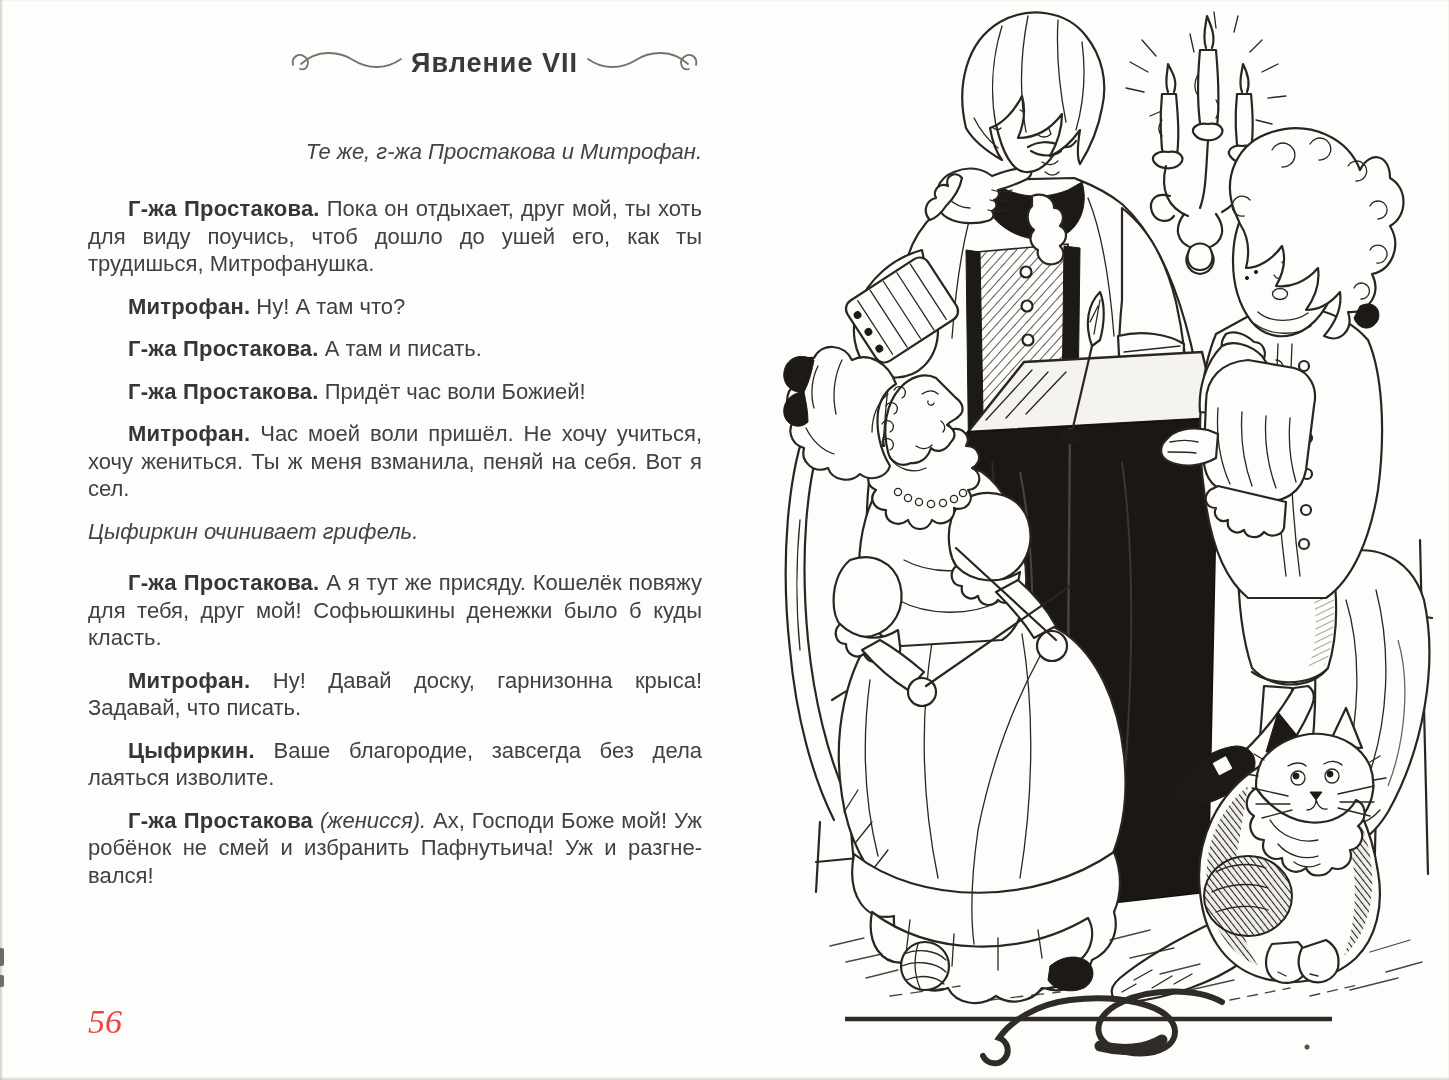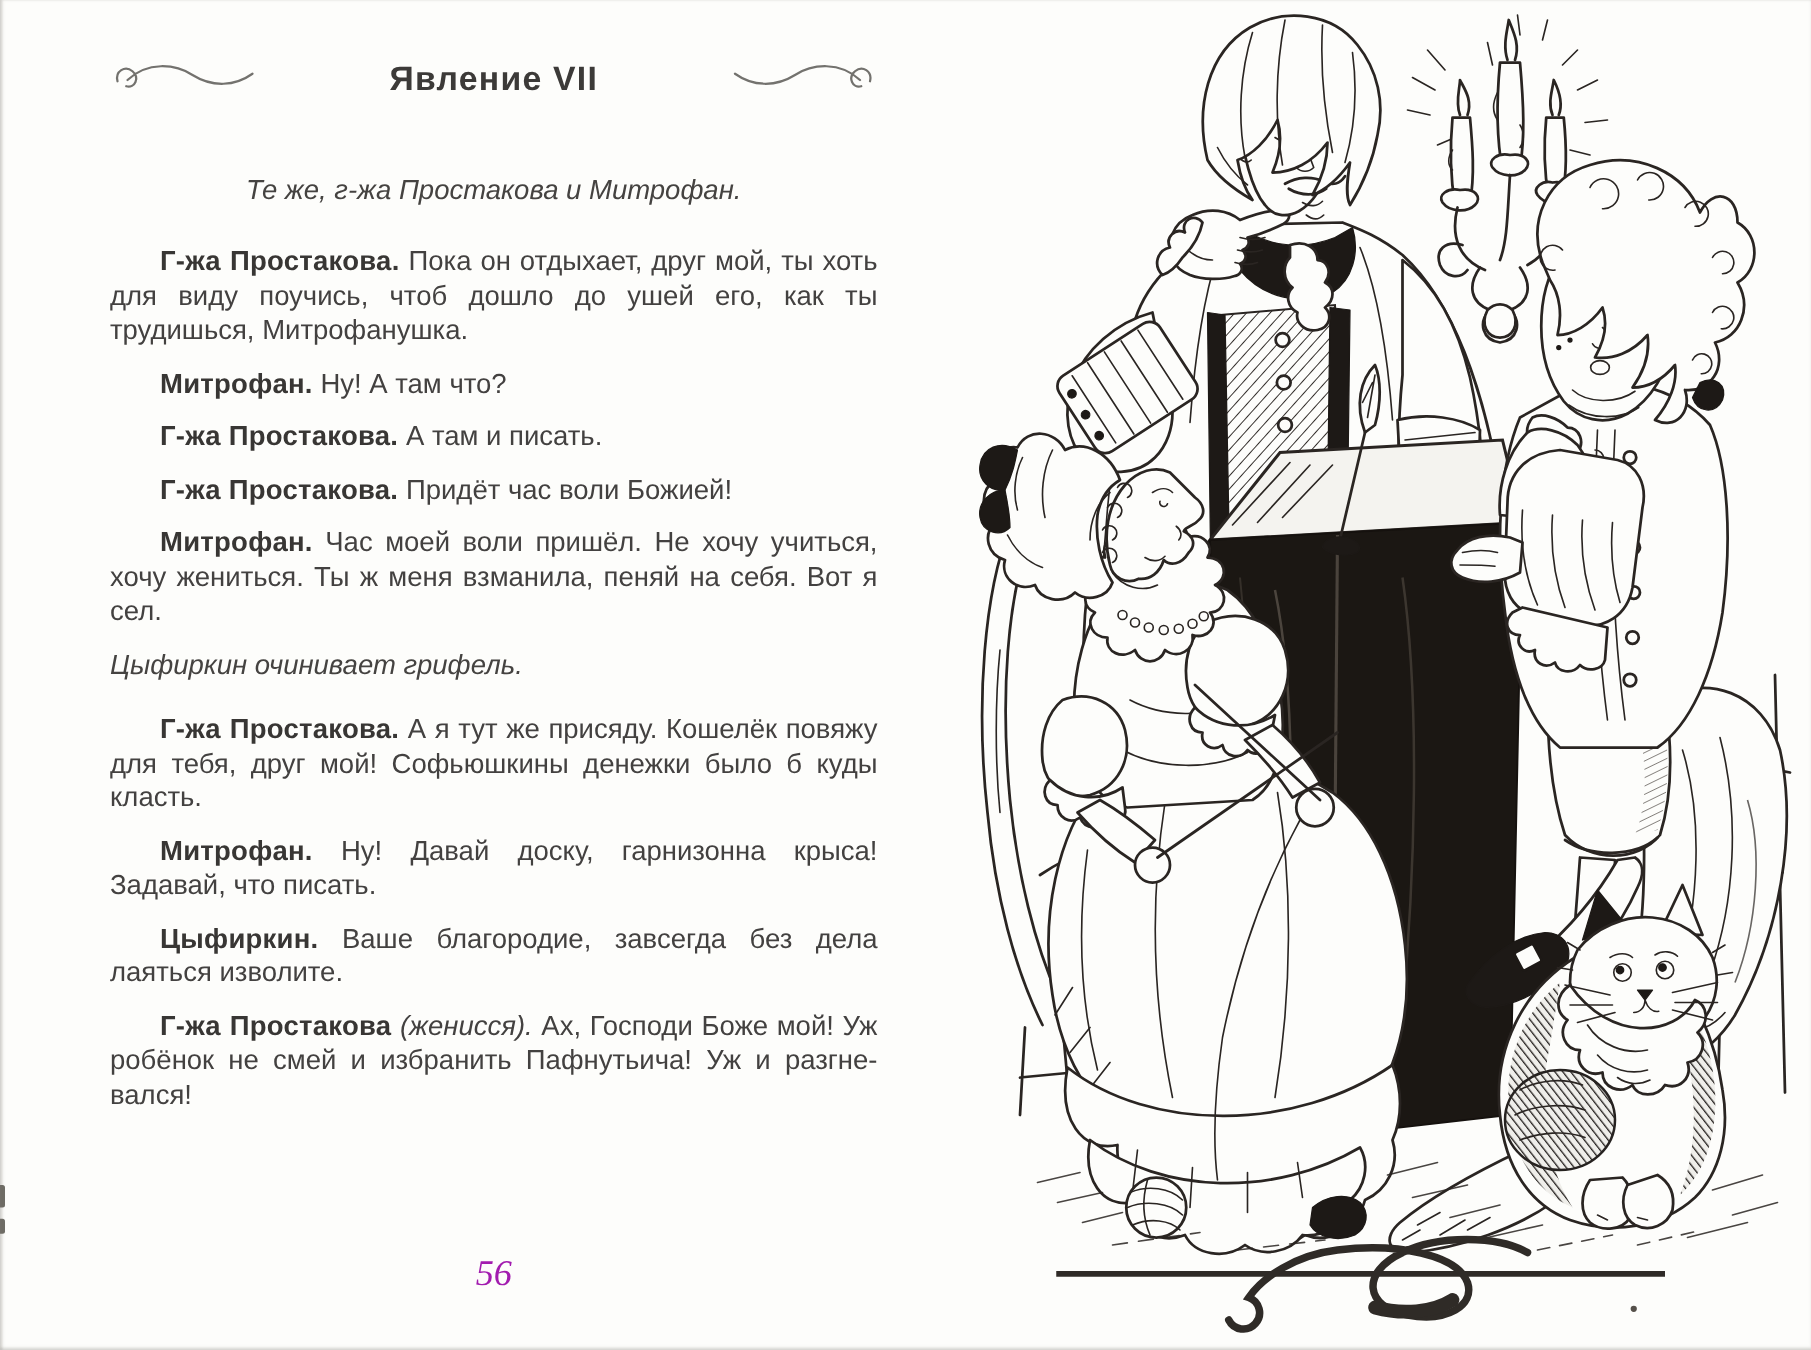--- a/index.html
+++ b/index.html
@@ -10,32 +10,32 @@
     font-family:"Liberation Sans", sans-serif;
     color:#413f3d;
   }
   .spread::after{ 
     content:""; position:absolute; inset:0; pointer-events:none;
     box-shadow: inset 2px 0 2px rgba(110,108,100,.25), inset 0 -2px 2px rgba(140,138,130,.25);
   }
   .scan-mark{position:absolute; left:0; width:4px; background:#6f6d66; border-radius:0 2px 2px 0;}
   
   .text-col{position:absolute; left:88px; top:45px; width:614px;}
-  .chapter-head{display:flex; align-items:center; justify-content:space-between; gap:26px; margin-bottom:58px;}
+  .chapter-head{display:flex; align-items:center; justify-content:flex-end; gap:6px; margin-bottom:58px;}
   .chapter-title{font-weight:bold; font-size:27px; letter-spacing:1px; color:#3c3a38; white-space:nowrap;}
   .flourish{flex:0 0 auto; opacity:.85;}
-  .scene-note{ text-align:center; font-style:italic; font-size:22px; color:#454341;
+  .scene-note{ text-align:right; font-style:italic; font-size:22px; color:#454341;
     margin:0 0 30px 0;}
   .para{ margin:0 0 15px 0; font-size:22px; line-height:27.5px; text-align:justify;
     text-indent:40px; color:#434140; hyphens:manual;}
   .para b{color:#383634; letter-spacing:.2px;}
   .stage-center{ text-align:left; text-indent:0; font-style:italic; color:#454341;
     margin:6px 0 24px 0; font-size:22px; line-height:27.5px;}
-  .page-num{ position:absolute; left:88px; top:1003px; width:614px; text-align:center;
-    font-family:"Liberation Serif", serif; font-style:italic; font-size:29px; color:#a21caf;}
+  .page-num{ position:absolute; left:88px; top:1003px; width:614px; text-align:left;
+    font-family:"Liberation Serif", serif; font-style:italic; font-size:34px; color:#ef4444;}
   
   .illus{position:absolute; left:770px; top:0; width:679px; height:1080px;}
 </style>
 </head>
 <body>
 
 <div class="spread">
 
   <div class="scan-mark" style="top:948px;height:18px;"></div>
   <div class="scan-mark" style="top:975px;height:12px;"></div>

